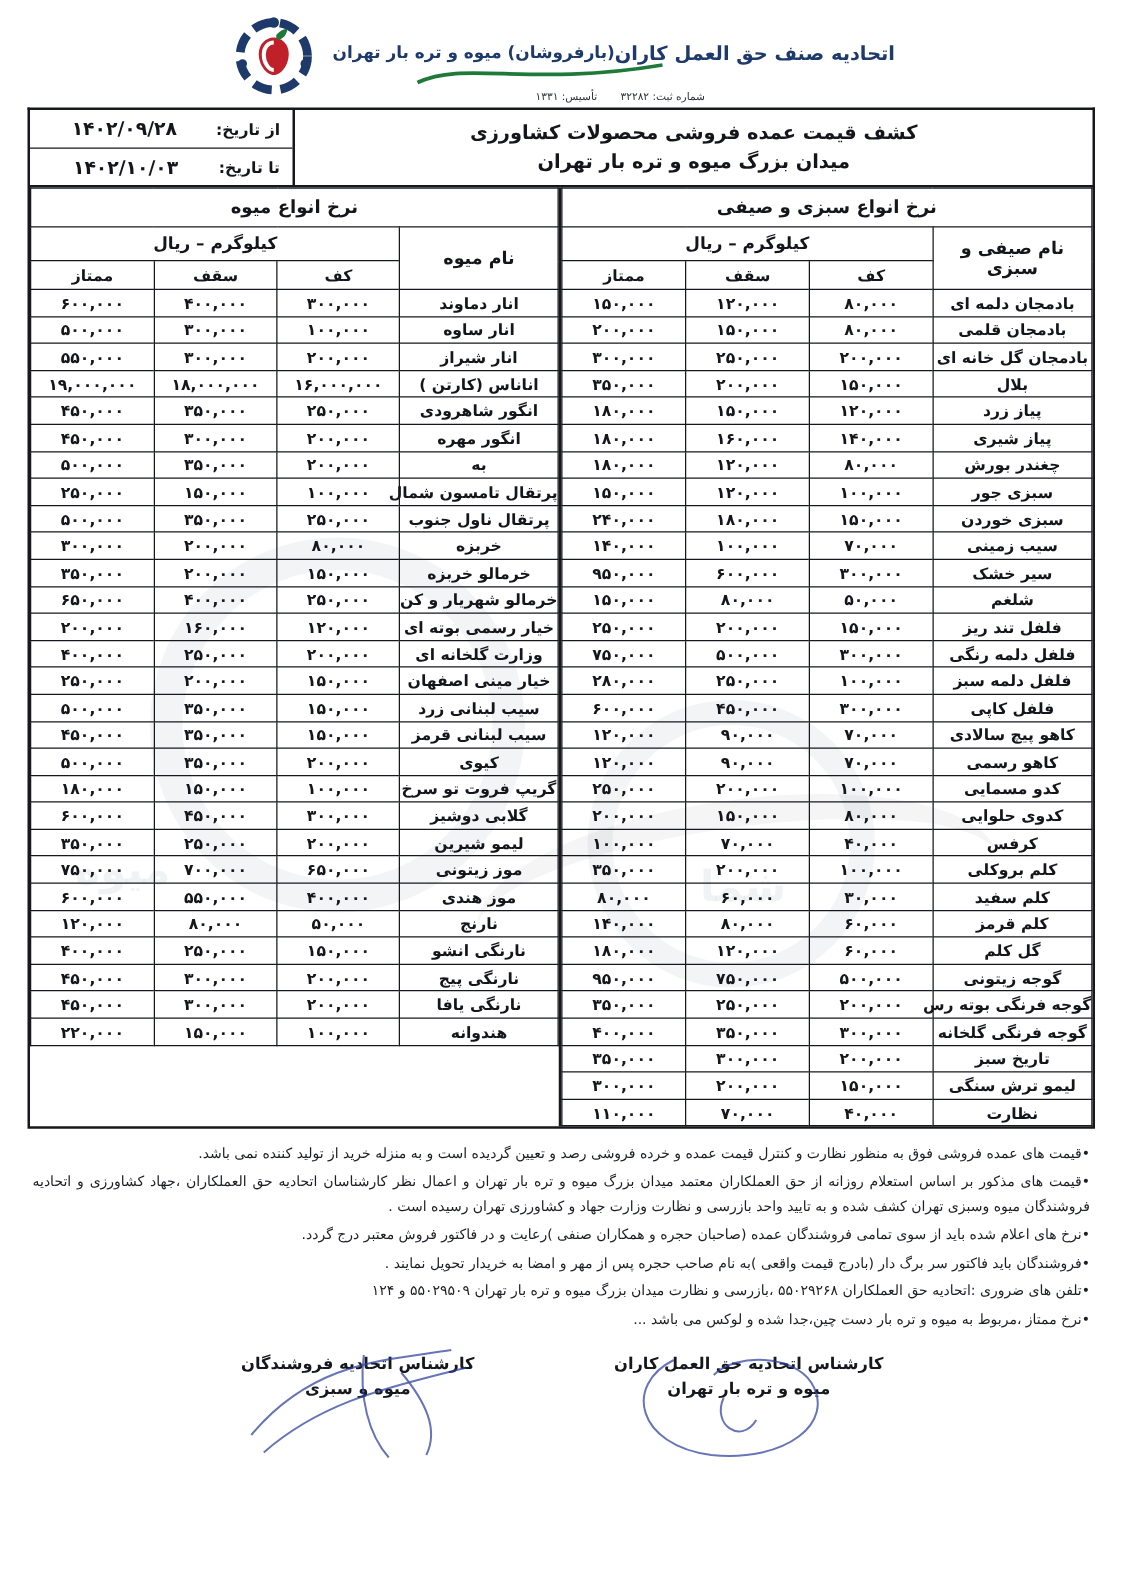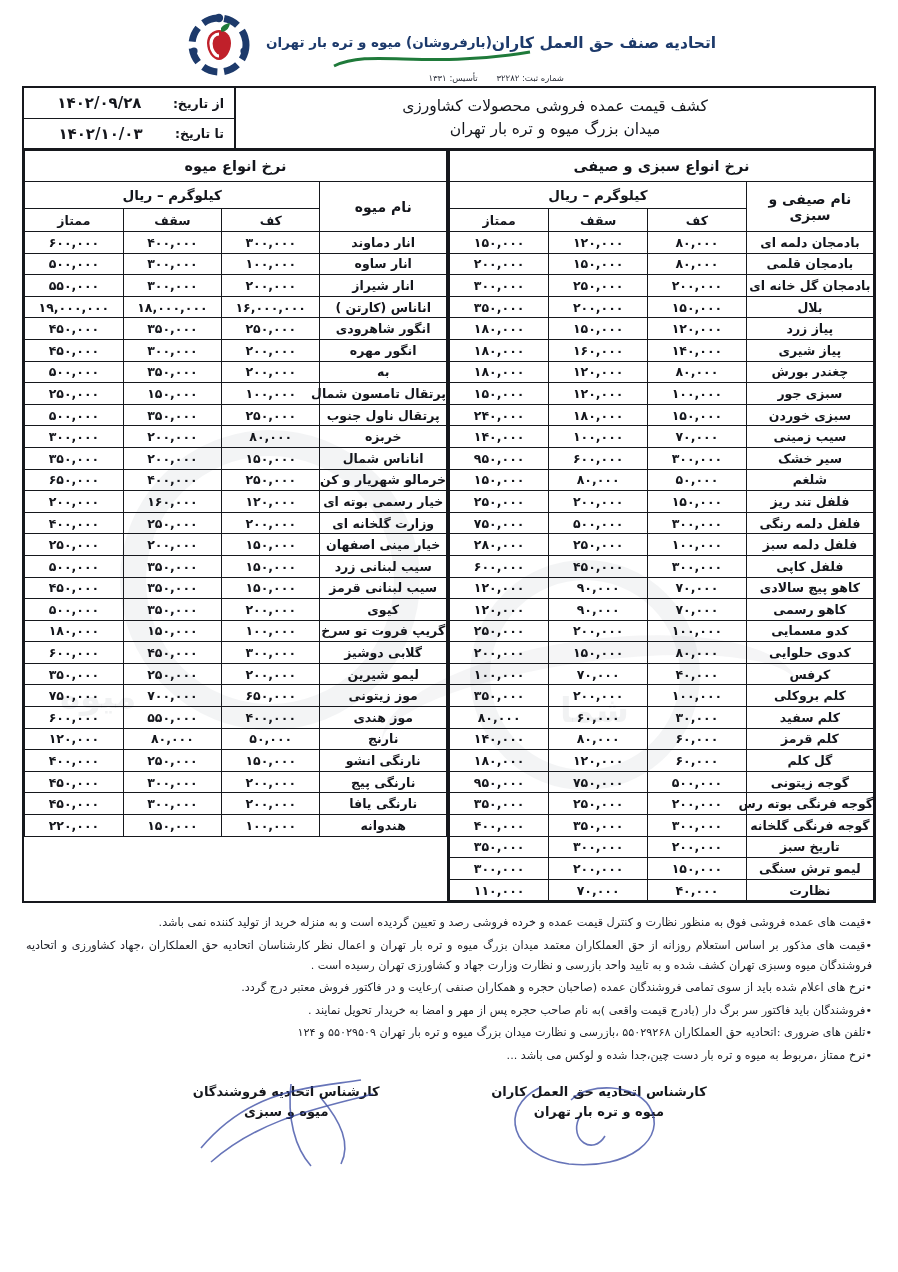--- a/index.html
+++ b/index.html
@@ -122,21 +122,21 @@
     margin-top: 2px;
   }
   .title-main {
     flex: 1 1 auto;
     display: flex;
     flex-direction: column;
     align-items: center;
     justify-content: center;
     line-height: 1.5;
     font-size: 15.5px;
-    font-weight: 400;
+    font-weight: 700;
   }
   .date-box {
     flex: 0 0 212px;
     border-right: 2px solid #16181d;
     display: flex;
     flex-direction: column;
   }
   .date-row {
     flex: 1 1 50%;
     display: flex;
@@ -605,21 +605,21 @@
               <td class="num">۳۵۰,۰۰۰</td>
               <td class="num">۵۰۰,۰۰۰</td>
             </tr>
             <tr>
               <td class="item-name">خربزه</td>
               <td class="num">۸۰,۰۰۰</td>
               <td class="num">۲۰۰,۰۰۰</td>
               <td class="num">۳۰۰,۰۰۰</td>
             </tr>
             <tr>
-              <td class="item-name">اناناس شمال</td>
+              <td class="item-name">خرمالو خربزه</td>
               <td class="num">۱۵۰,۰۰۰</td>
               <td class="num">۲۰۰,۰۰۰</td>
               <td class="num">۳۵۰,۰۰۰</td>
             </tr>
             <tr>
               <td class="item-name">خرمالو شهریار و کن</td>
               <td class="num">۲۵۰,۰۰۰</td>
               <td class="num">۴۰۰,۰۰۰</td>
               <td class="num">۶۵۰,۰۰۰</td>
             </tr>

